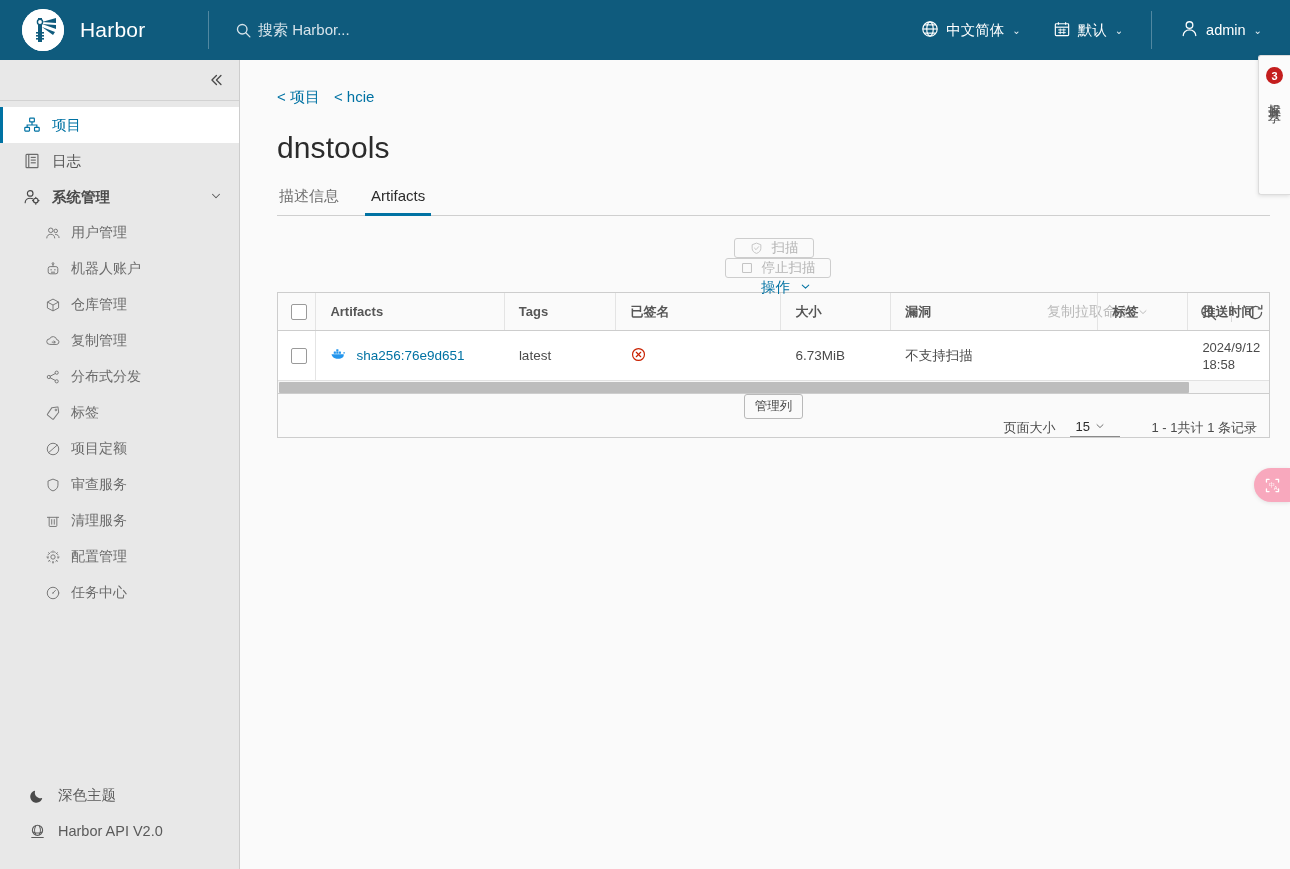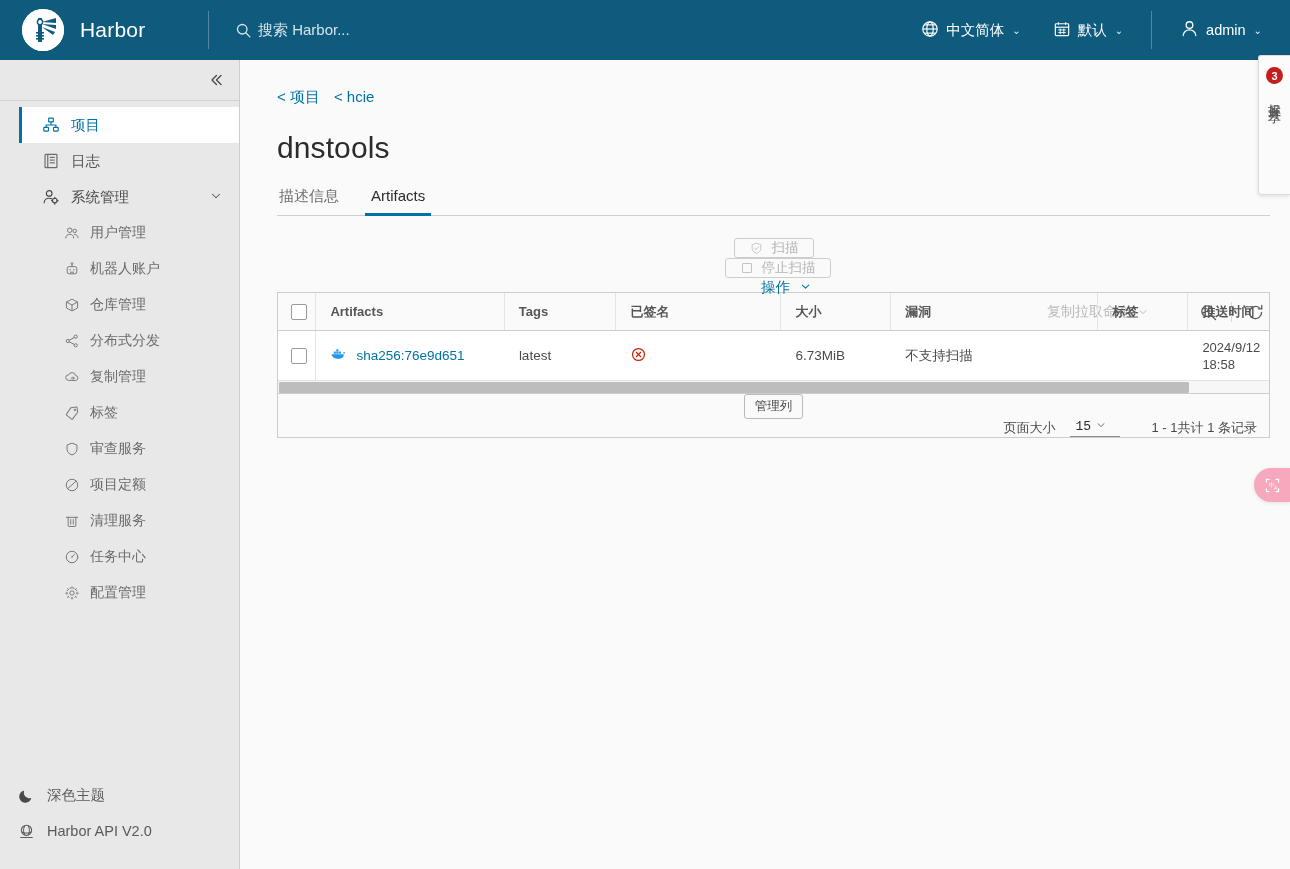--- a/index.html
+++ b/index.html
@@ -44,40 +44,40 @@
     position: absolute; top: 60px; left: 0; width: 240px; height: 809px;
     background: #e8e8e8; border-right: 1px solid #cdcdcd;
     display: flex; flex-direction: column;
   }
   .sb-collapse {
     height: 41px; display: flex; align-items: center; justify-content: flex-end;
     padding-right: 14px; border-bottom: 1px solid #d2d2d2; background: #e8e8e8;
     color: #4a4a4a; cursor: pointer;
   }
   .sb-collapse svg { display: block; }
-  .sb-nav { flex: 1 1 auto; padding-top: 6px; overflow: hidden; margin-left: 19px; }
+  .sb-nav { flex: 1 1 auto; padding-top: 6px; overflow: hidden; }
   .nav-item {
     display: flex; align-items: center; height: 36px; padding-left: 22px;
     font-size: 14.5px; color: #565656; cursor: pointer; position: relative;
   }
   .nav-item .ni-ico { width: 19px; height: 19px; margin-right: 11px; display: flex; align-items:center; justify-content:center; flex: 0 0 19px; }
   .nav-item .ni-ico svg { display:block; }
   .nav-item.active {
     background: #fff; color: #0072a3;
   }
   .nav-item.active::before {
     content: ""; position: absolute; left: 0; top: 0; bottom: 0; width: 3px; background: #0072a3;
   }
-  .nav-item.group { color: #4a4a4a; font-weight: 400; text-align: center; }
+  .nav-item.group { color: #4a4a4a; font-weight: 700; text-align: center; }
   .nav-item .chev { margin-left: auto; margin-right: 16px; color: #5a5a5a; }
   .nav-sub { display: flex; align-items: center; height: 36px; padding-left: 44px; font-size: 14px; color: #6b6b6b; cursor: pointer; }
   .nav-sub .ni-ico { width: 17px; height: 17px; margin-right: 10px; display:flex; align-items:center; justify-content:center; flex: 0 0 17px; }
   .nav-sub .ni-ico svg { display:block; }
   .sb-footer { padding-bottom: 20px; }
-  .sb-foot-item { display: flex; align-items: center; height: 36px; padding-left: 17px; font-size: 14.5px; color: #5a5a5a; cursor: pointer; }
+  .sb-foot-item { display: flex; align-items: center; height: 36px; padding-left: 28px; font-size: 14.5px; color: #5a5a5a; cursor: pointer; }
   .sb-foot-item .ni-ico { width: 19px; height: 19px; margin-right: 11px; display:flex; align-items:center; justify-content:center; flex:0 0 19px;}
 
   
   .content {
     position: absolute; top: 60px; left: 240px; width: 1050px; height: 669px;
     background: #fafafa; overflow: hidden;
   }
   .breadcrumb { padding: 28px 0 0 37px; font-size: 15px; display: flex; gap: 14px; }
   .breadcrumb a { color: #0072a3; text-decoration: none; cursor: pointer; }
   .page-title { padding: 24px 0 0 37px; font-size: 30px; font-weight: 400; color: #2b2b2b; letter-spacing: .1px;}
@@ -130,21 +130,21 @@
 
   .tfoot { height: 44px; background: #fafafa; border-top: 1px solid #cdcdcd; display: flex; align-items: center; padding: 0 12px; flex-direction: column; }
   .btn-mini {
     height: 26px; padding: 0 10px; border: 1px solid #b9b9b9; background: #fafafa;
     border-radius: 3px; font-size: 12.5px; color: #4a4a4a; cursor: pointer; font-family: inherit;
   }
   .pager { margin-left: auto; display: flex; align-items: center; font-size: 13px; color: #4a4a4a; gap: 0; }
   .pg-label { margin-right: 14px; }
   .pg-select {
     display: flex; align-items: center; gap: 4px; border-bottom: 1px solid #8a8a8a;
-    padding: 0 2px 2px 6px; cursor: pointer; color: #2b2b2b; font-size: 13px; min-width: 50px; font-family: Liberation Mono, monospace;
+    padding: 0 2px 2px 6px; cursor: pointer; color: #2b2b2b; font-size: 13px; min-width: 50px;
   }
   .pg-select .caret { color: #6b6b6b; font-size: 10px; }
   .pg-count { margin-left: 32px; color: #4a4a4a; font-size: 13px; }
 
   
   .float-panel {
     position: absolute; right: 0; top: 55px; width: 32px; height: 140px;
     background: #fbfbfb; border: 1px solid #dcdcdc; border-right: none;
     border-radius: 3px 0 0 3px; display: flex; flex-direction: column;
     align-items: center; padding-top: 11px; cursor: pointer;
@@ -327,101 +327,101 @@
           <svg width="16" height="16" viewBox="0 0 20 20" fill="none" stroke="#7a7a7a" stroke-width="1.25" stroke-linejoin="round">
             <path d="M10 2.6 17 6.3v7.4L10 17.4 3 13.7V6.3Z"></path>
             <path d="M3 6.3 10 10l7-3.7M10 10v7.4"></path>
           </svg>
         </span>
         <span>仓库管理</span>
       </div>
 
       <div class="nav-sub">
         <span class="ni-ico">
+          <svg width="16" height="16" viewBox="0 0 20 20" fill="none" stroke="#7a7a7a" stroke-width="1.25" stroke-linecap="round" stroke-linejoin="round">
+            <path d="M5.4 14.2a3.4 3.4 0 0 1 .4-6.8 4.6 4.6 0 0 1 8.8.9 3 3 0 0 1 .6 5.9Z"></path>
+            <path d="M9 11.4h3.6M11.2 9.9l1.6 1.5-1.6 1.5"></path>
+          </svg>
+        </span>
+        <span>复制管理</span>
+      </div>
+
+      <div class="nav-sub">
+        <span class="ni-ico">
           <svg width="16" height="16" viewBox="0 0 20 20" fill="none" stroke="#7a7a7a" stroke-width="1.25">
             <circle cx="14.6" cy="4.6" r="2"></circle>
               <circle cx="4.8" cy="10" r="2"></circle>
               <circle cx="14.6" cy="15.4" r="2"></circle>
             <path d="M12.8 5.7 6.6 9M6.6 11l6.2 3.3" stroke-linecap="round"></path>
           </svg>
         </span>
         <span>分布式分发</span>
       </div>
 
       <div class="nav-sub">
         <span class="ni-ico">
-          <svg width="16" height="16" viewBox="0 0 20 20" fill="none" stroke="#7a7a7a" stroke-width="1.25" stroke-linecap="round" stroke-linejoin="round">
-            <path d="M5.4 14.2a3.4 3.4 0 0 1 .4-6.8 4.6 4.6 0 0 1 8.8.9 3 3 0 0 1 .6 5.9Z"></path>
-            <path d="M9 11.4h3.6M11.2 9.9l1.6 1.5-1.6 1.5"></path>
-          </svg>
-        </span>
-        <span>复制管理</span>
-      </div>
-
-      <div class="nav-sub">
-        <span class="ni-ico">
           <svg width="16" height="16" viewBox="0 0 20 20" fill="none" stroke="#7a7a7a" stroke-width="1.25" stroke-linejoin="round">
             <path d="M9.6 3.2H16.4a.8.8 0 0 1 .8.8v6l-7.4 7.4a1 1 0 0 1-1.4 0L3 11.8a1 1 0 0 1 0-1.4Z" transform="rotate(-8 10 10)"></path>
             <circle cx="13.7" cy="6.2" r="1.1"></circle>
           </svg>
         </span>
         <span>标签</span>
       </div>
 
       <div class="nav-sub">
         <span class="ni-ico">
-          <svg width="16" height="16" viewBox="0 0 20 20" fill="none" stroke="#7a7a7a" stroke-width="1.25" stroke-linejoin="round">
-            <path d="M10 2.6 16.2 5v5.2c0 3.4-2.6 6.1-6.2 7.2-3.6-1.1-6.2-3.8-6.2-7.2V5Z"></path>
-          </svg>
-        </span>
-        <span>审查服务</span>
-      </div>
-
-      <div class="nav-sub">
-        <span class="ni-ico">
           <svg width="16" height="16" viewBox="0 0 20 20" fill="none" stroke="#7a7a7a" stroke-width="1.25">
             <circle cx="10" cy="10" r="7.2"></circle>
             <path d="M4.4 14.6 15.2 5.2" stroke-linecap="round"></path>
           </svg>
         </span>
         <span>项目定额</span>
+      </div>
+
+      <div class="nav-sub">
+        <span class="ni-ico">
+          <svg width="16" height="16" viewBox="0 0 20 20" fill="none" stroke="#7a7a7a" stroke-width="1.25" stroke-linejoin="round">
+            <path d="M10 2.6 16.2 5v5.2c0 3.4-2.6 6.1-6.2 7.2-3.6-1.1-6.2-3.8-6.2-7.2V5Z"></path>
+          </svg>
+        </span>
+        <span>审查服务</span>
       </div>
 
       <div class="nav-sub">
         <span class="ni-ico">
           <svg width="16" height="16" viewBox="0 0 20 20" fill="none" stroke="#7a7a7a" stroke-width="1.25" stroke-linecap="round">
             <line x1="3" y1="5.4" x2="17" y2="5.4"></line>
             <path d="M5.2 5.4v10.4a1 1 0 0 0 1 1h7.6a1 1 0 0 0 1-1V5.4"></path>
             <line x1="8.4" y1="8.2" x2="8.4" y2="14"></line>
               <line x1="11.6" y1="8.2" x2="11.6" y2="14"></line>
           </svg>
         </span>
         <span>清理服务</span>
       </div>
 
       <div class="nav-sub">
         <span class="ni-ico">
+          <svg width="16" height="16" viewBox="0 0 20 20" fill="none" stroke="#7a7a7a" stroke-width="1.25">
+            <circle cx="10" cy="10" r="2.7"></circle>
+            <path d="M10 2.4v2M10 15.6v2M2.4 10h2M15.6 10h2M4.6 4.6l1.4 1.4M14 14l1.4 1.4M15.4 4.6 14 6M6 14l-1.4 1.4" stroke-linecap="round"></path>
+            <circle cx="10" cy="10" r="6.6" stroke-dasharray="2.2 2.3"></circle>
+          </svg>
+        </span>
+        <span>配置管理</span>
+      </div>
+
+      <div class="nav-sub">
+        <span class="ni-ico">
           <svg width="16" height="16" viewBox="0 0 20 20" fill="none" stroke="#7a7a7a" stroke-width="1.25" stroke-linecap="round">
             <circle cx="10" cy="10" r="7.2"></circle>
             <path d="M10 10 13 6.8"></path>
             <circle cx="10" cy="10" r=".9" fill="#7a7a7a" stroke="none"></circle>
           </svg>
         </span>
         <span>任务中心</span>
-      </div>
-
-      <div class="nav-sub">
-        <span class="ni-ico">
-          <svg width="16" height="16" viewBox="0 0 20 20" fill="none" stroke="#7a7a7a" stroke-width="1.25">
-            <circle cx="10" cy="10" r="2.7"></circle>
-            <path d="M10 2.4v2M10 15.6v2M2.4 10h2M15.6 10h2M4.6 4.6l1.4 1.4M14 14l1.4 1.4M15.4 4.6 14 6M6 14l-1.4 1.4" stroke-linecap="round"></path>
-            <circle cx="10" cy="10" r="6.6" stroke-dasharray="2.2 2.3"></circle>
-          </svg>
-        </span>
-        <span>配置管理</span>
       </div>
     </div>
 
     <div class="sb-footer">
       <div class="sb-foot-item">
         <span class="ni-ico">
           <svg width="17" height="17" viewBox="0 0 20 20" fill="#4a4a4a">
             <path d="M14.8 12.9A6.3 6.3 0 0 1 7.1 5.2a.6.6 0 0 0-.85-.68 7.2 7.2 0 1 0 9.2 9.2.6.6 0 0 0-.65-.82Z"></path>
           </svg>
         </span>

